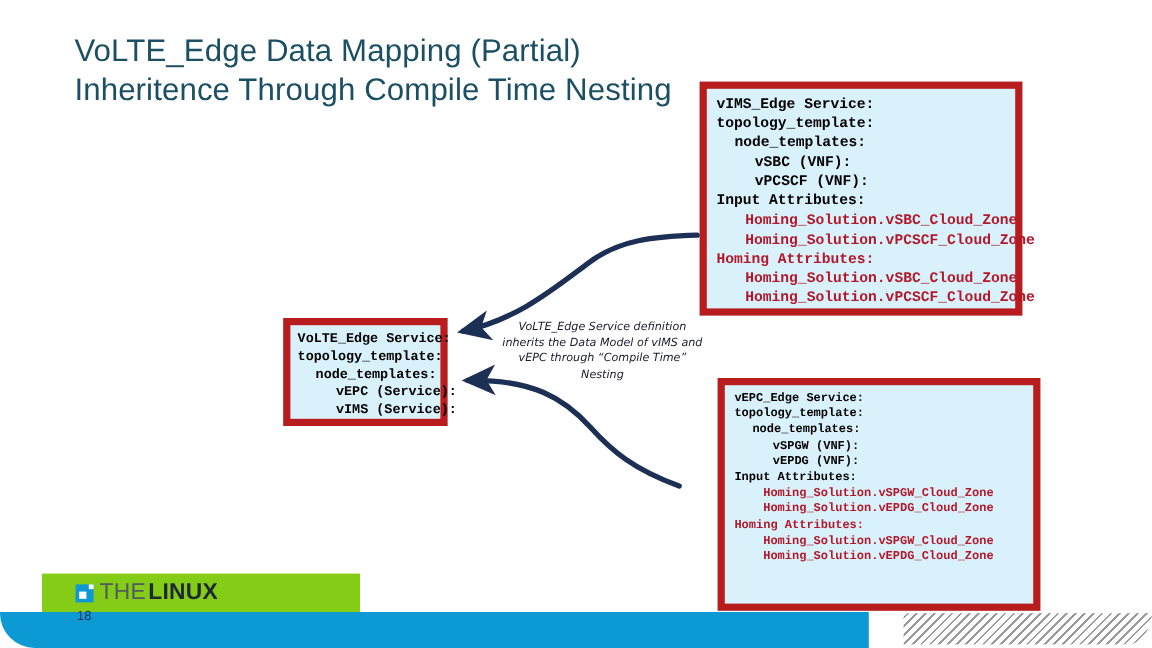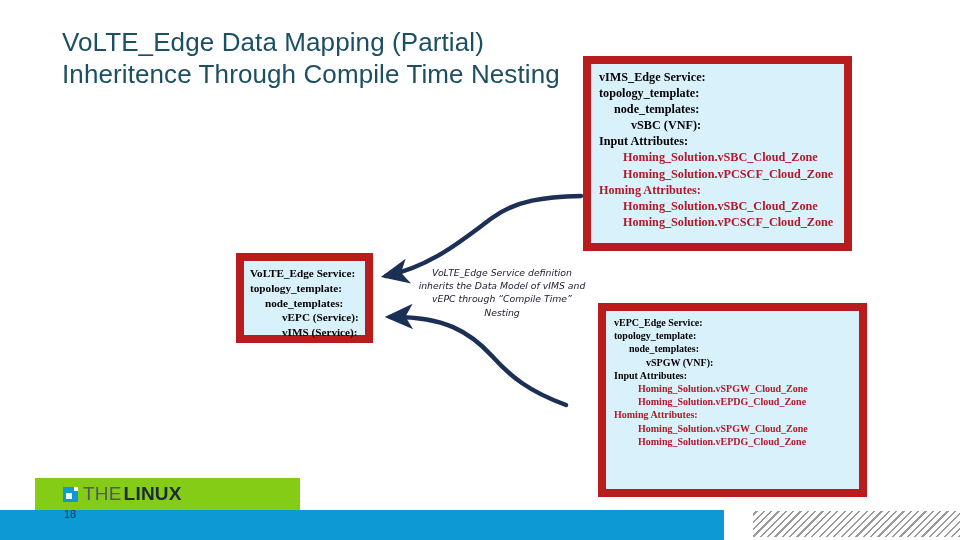--- a/index.html
+++ b/index.html
@@ -9,44 +9,46 @@
   }
   body {
     font-family: "Liberation Sans", sans-serif;
   }
   #slide {
     position: relative;
     width: 960px;
     height: 540px;
     background: #ffffff;
     overflow: hidden;
+    border-radius: 29px;
   }
 
   
   #title {
     position: absolute;
     left: 62px;
     top: 26px;
     width: 500px;
     font-size: 26px;
     line-height: 32px;
     color: #1b4f63;
     font-weight: 400;
     letter-spacing: 0.1px;
   }
 
   
   .codebox {
     position: absolute;
     background: #d9f1fa;
-    border: 8px solid #b91c1c;
+    border: 6px solid #b91c1c;
     box-sizing: border-box;
-    font-family: Liberation Serif, serif;
+    font-family: Liberation Mono, monospace;
     font-weight: bold;
     color: #000000;
+    margin-top: 12px;
   }
   .codebox .line {
     white-space: pre;
     line-height: 1.32;
   }
   .codebox .red {
     color: #b2182b;
   }
 
   #box-vims {
@@ -190,33 +192,35 @@
 
 <div id="slide">
 
   <div id="title">VoLTE_Edge Data Mapping (Partial) Inheritence Through Compile Time Nesting</div>
 
   <div class="codebox" id="box-vims">
     <div class="line i0">vIMS_Edge Service:</div>
     <div class="line i0">topology_template:</div>
     <div class="line i1">node_templates:</div>
     <div class="line i2">vSBC (VNF):</div>
+    <div class="line i2">vPCSCF (VNF):</div>
     <div class="line i0">Input Attributes:</div>
     <div class="line i3 red">Homing_Solution.vSBC_Cloud_Zone</div>
     <div class="line i3 red">Homing_Solution.vPCSCF_Cloud_Zone</div>
     <div class="line i0 red">Homing Attributes:</div>
     <div class="line i3 red">Homing_Solution.vSBC_Cloud_Zone</div>
     <div class="line i3 red">Homing_Solution.vPCSCF_Cloud_Zone</div>
   </div>
 
   <div class="codebox" id="box-vepc">
     <div class="line i0">vEPC_Edge Service:</div>
     <div class="line i0">topology_template:</div>
     <div class="line i1">node_templates:</div>
     <div class="line i2">vSPGW (VNF):</div>
+    <div class="line i2">vEPDG (VNF):</div>
     <div class="line i0">Input Attributes:</div>
     <div class="line i3 red">Homing_Solution.vSPGW_Cloud_Zone</div>
     <div class="line i3 red">Homing_Solution.vEPDG_Cloud_Zone</div>
     <div class="line i0 red">Homing Attributes:</div>
     <div class="line i3 red">Homing_Solution.vSPGW_Cloud_Zone</div>
     <div class="line i3 red">Homing_Solution.vEPDG_Cloud_Zone</div>
   </div>
 
   <div class="codebox" id="box-volte">
     <div class="line i0">VoLTE_Edge Service:</div>

